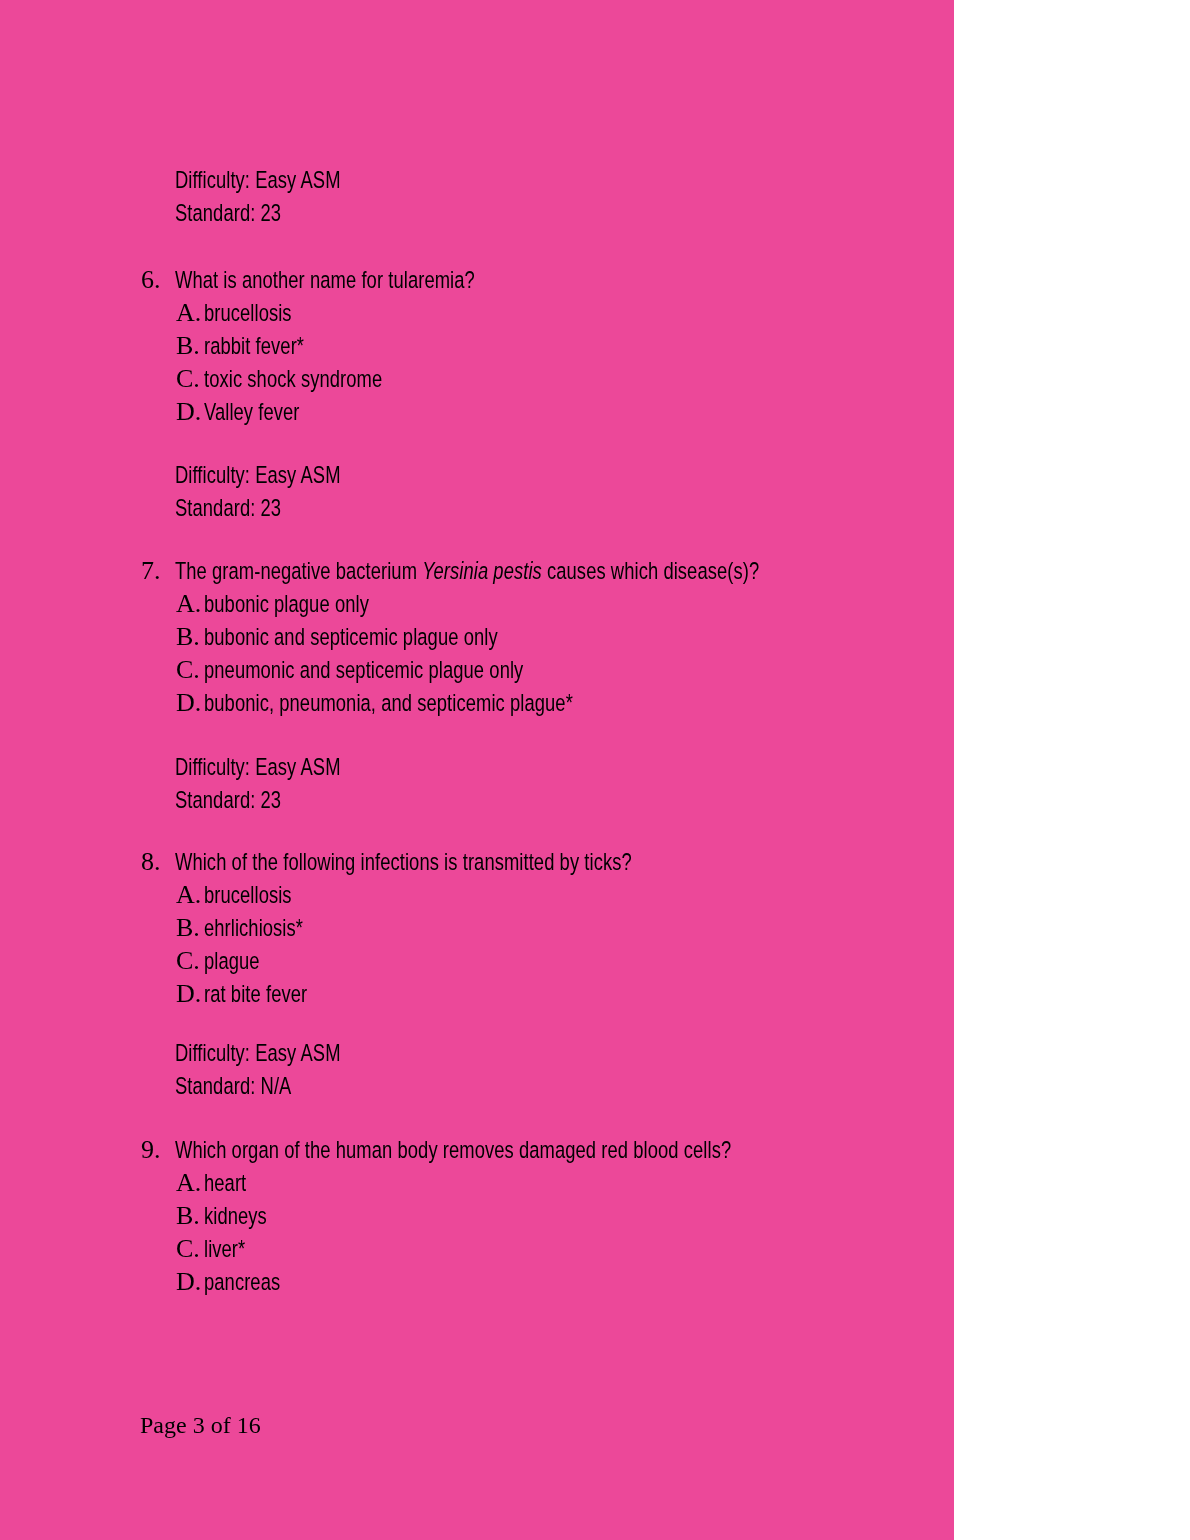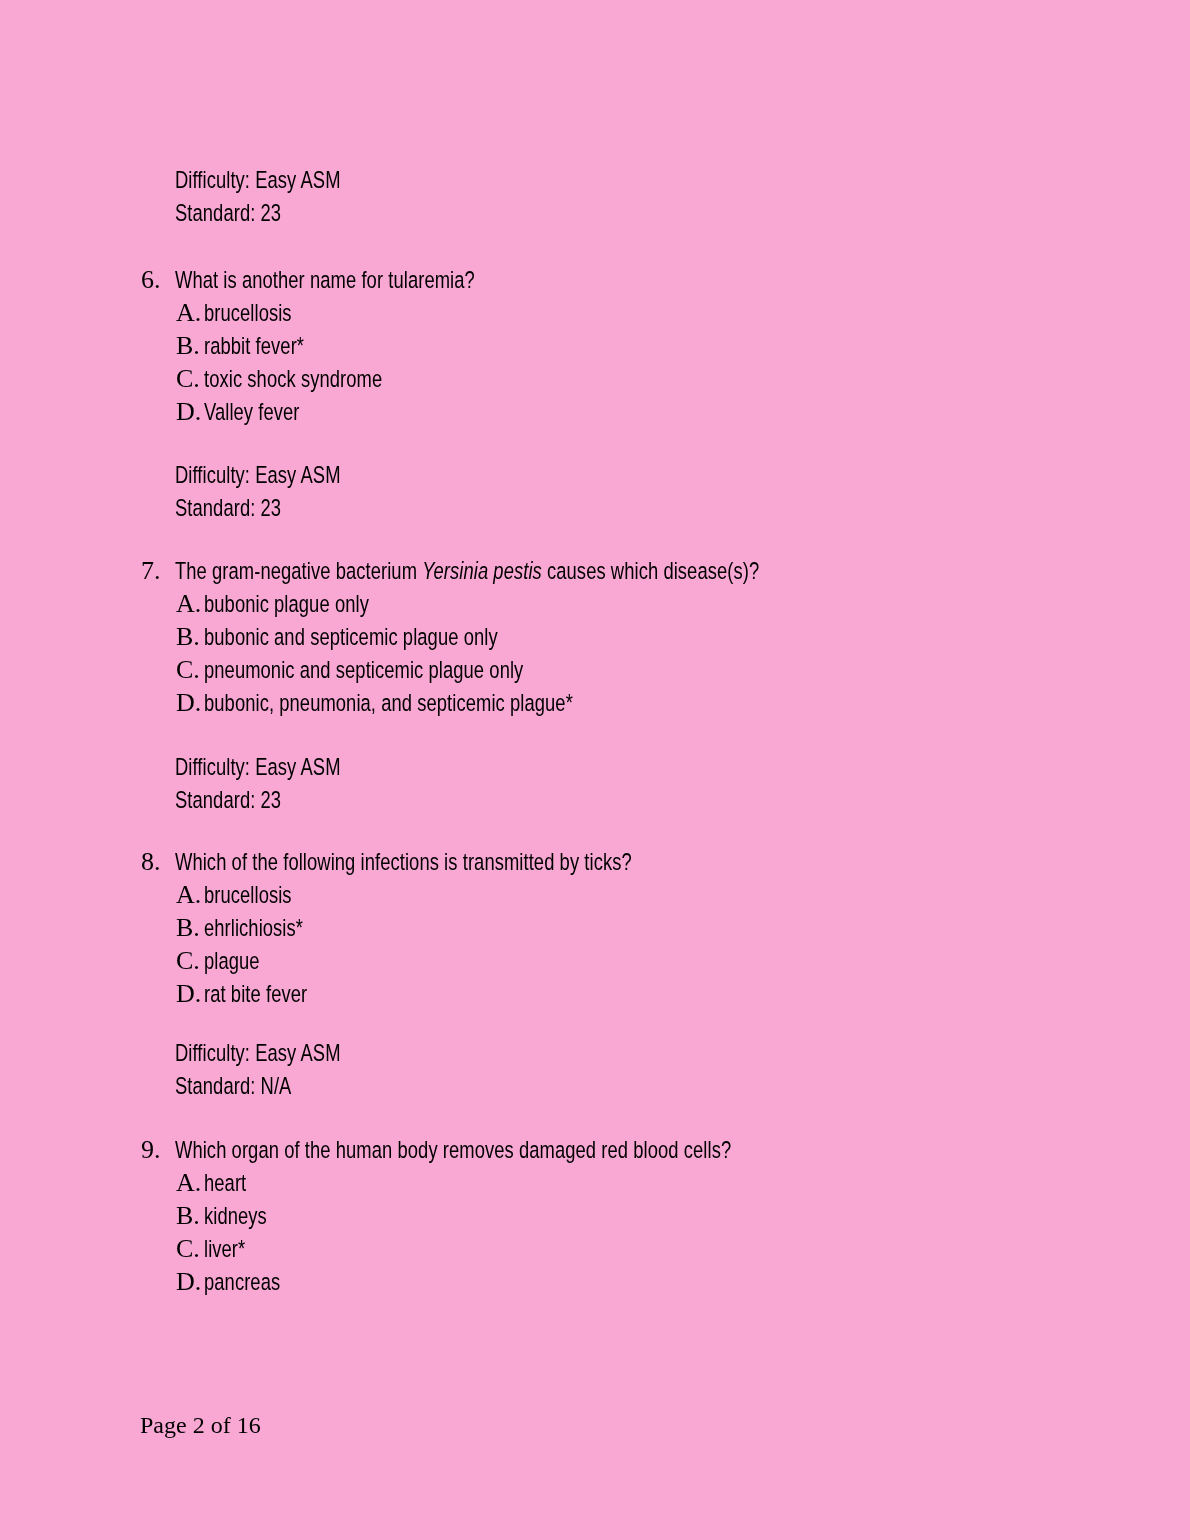--- a/index.html
+++ b/index.html
@@ -2,23 +2,23 @@
 <html><head>
 <meta charset="utf-8">
 <style>
   html, body {
     margin: 0;
     padding: 0;
     background: #ffffff;
   }
   .page {
     position: relative;
-    width: 1190px;
+    width: 954px;
     height: 1540px;
-    background: #f9a8d4;
+    background: #ec4899;
     overflow: hidden;
     font-family: "Liberation Sans", sans-serif;
     color: #000000;
   }
   .block { position: absolute; }
 
   
   .meta-block { left: 175px; }
   .line {
     height: 33px;
@@ -175,15 +175,15 @@
       <span class="serif olet">C.</span>
       <span class="cond">liver*</span>
     </div>
     <div class="row opt-row">
       <span class="serif olet">D.</span>
       <span class="cond">pancreas</span>
     </div>
   </div>
 
 
-  <div class="footer">Page 2 of 16</div>
+  <div class="footer">Page 3 of 16</div>
 
 </div>
 
 </body></html>

